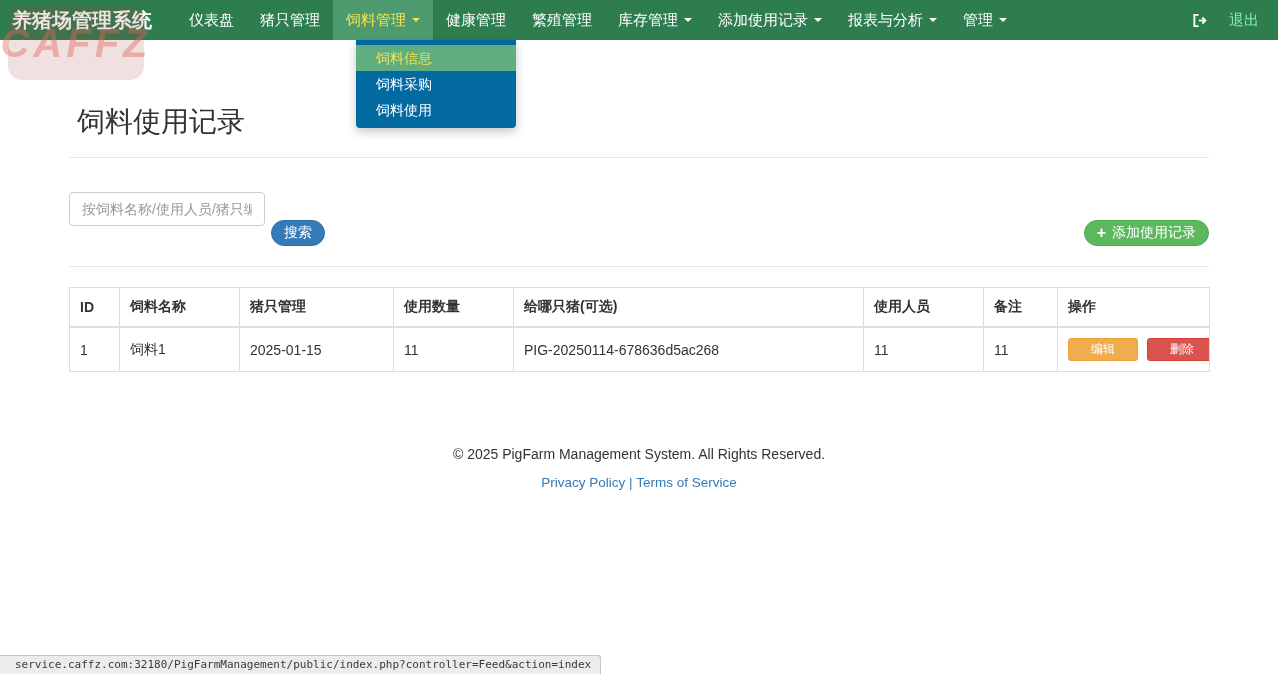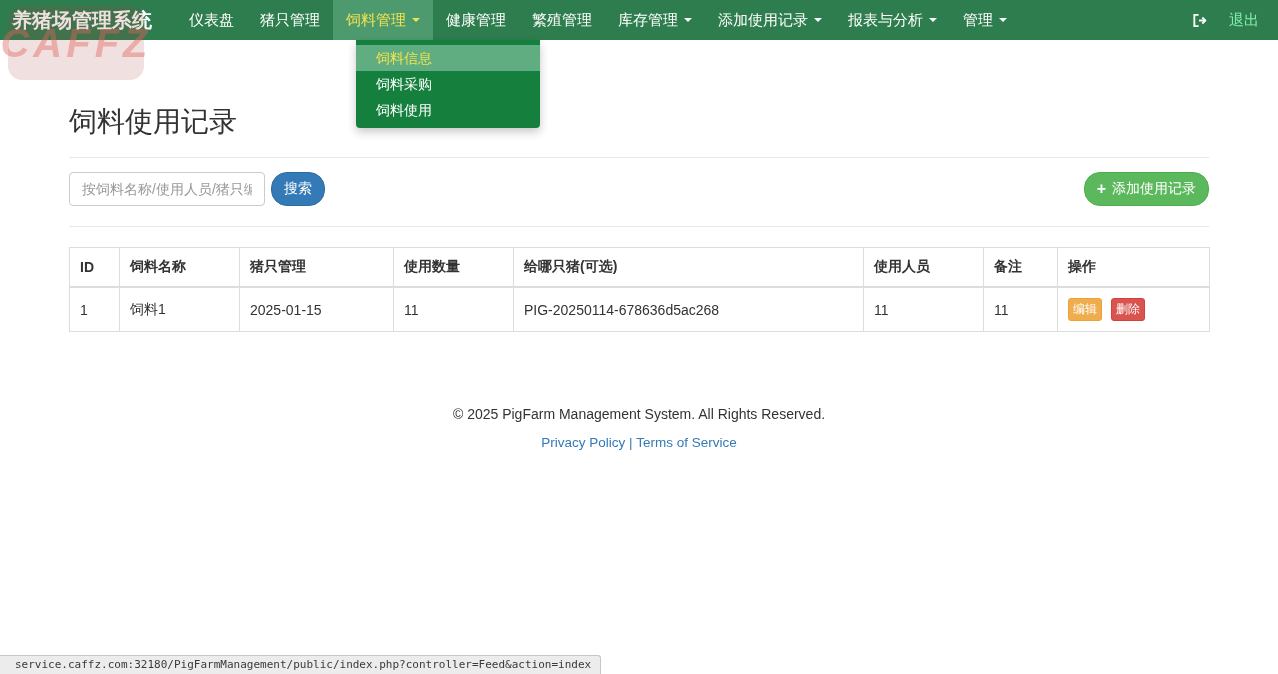--- a/index.html
+++ b/index.html
@@ -30,71 +30,72 @@
     border-top: 4px dashed currentColor;
     border-left: 4px solid transparent; border-right: 4px solid transparent;
   }
   .logout {
     margin-left: auto; display: flex; align-items: center; gap: 22px;
     color: #86efac; font-size: 15px; cursor: pointer; padding: 0 4px;
   }
 
   
   .dropdown {
-    position: absolute; top: 40px; left: 356px; width: 184px; z-index: 30;
-    background: #15803d; padding: 5px 0;
+    position: absolute; top: 40px; left: 356px; width: 160px; z-index: 30;
+    background: #0369a1; padding: 5px 0;
     border-radius: 0 0 4px 4px; box-shadow: 0 4px 10px rgba(0,0,0,.22);
   }
   .dropdown-item {
     padding: 4px 20px; color: #fff; font-size: 14px; line-height: 18px; cursor: pointer;
   }
   .dropdown-item.active { background: #5fad80; color: #f2e24e; }
 
   
   .watermark {
     position: absolute; top: 6px; left: 8px; width: 136px; height: 74px; z-index: 20;
     background: rgba(165, 60, 60, 0.16); border-radius: 14px;
     display: flex; align-items: center; justify-content: center;
     font-style: italic; font-weight: bold; font-size: 40px; letter-spacing: 4px;
     color: rgba(225, 100, 90, 0.42); pointer-events: none;
   }
 
   
   .container { width: 1140px; margin: 0 auto; }
-  .page-title { font-size: 28px; font-weight: 500; margin: 63px 0 16px; color: #333; }
+  .page-title { font-size: 28px; font-weight: 500; margin: 63px 8px 16px; color: #333; }
   .rule { border: 0; border-top: 1px solid #e8e8e8; margin: 0; }
 
   .toolbar { display: flex; align-items: center; margin: 14px 0 20px; }
   .search-input {
     width: 196px; height: 34px; padding: 6px 12px; font-size: 14px;
     border: 1px solid #ccc; border-radius: 4px; color: #555; outline: none;
     font-family: "Liberation Sans", "DejaVu Sans", sans-serif;
   }
   .search-input::placeholder { color: #999; opacity: 1; }
   .btn {
     display: inline-flex; align-items: center; justify-content: center;
     font-size: 14px; border-radius: 16px; cursor: pointer; color: #fff;
-    padding: 6px 12px; height: 34px; border: 1px solid transparent;
+    padding: 6px 12px; height: 26px; border: 1px solid transparent;
     font-family: "Liberation Sans", "DejaVu Sans", sans-serif;
+    margin-top: 48px;
   }
   .btn-primary { background: #337ab7; border-color: #2e6da4; margin-left: 6px; }
   .btn-success { background: #5cb85c; border-color: #4cae4c; margin-left: auto; }
   .plus-icon { font-weight: bold; font-size: 16px; margin-right: 6px; line-height: 1; }
 
   table.data-table {
     width: 100%; border-collapse: collapse; font-size: 14px; margin-top: 20px;
     table-layout: fixed;
   }
   .data-table th, .data-table td {
     border: 1px solid #ddd; padding: 10px; text-align: left;
     overflow: hidden; white-space: nowrap; vertical-align: middle;
   }
   .data-table thead th { font-weight: bold; border-bottom-width: 2px; }
   .btn-xs {
-    display: inline-block; padding: 2px 4px; font-size: 12px; color: #fff;
+    display: inline-block; padding: 2px 22px; font-size: 12px; color: #fff;
     border-radius: 3px; cursor: pointer; border: 1px solid transparent;
   }
   .btn-warning { background: #f0ad4e; border-color: #eea236; }
   .btn-danger { background: #d9534f; border-color: #d43f3a; margin-left: 5px; }
 
   
   .footer { text-align: center; margin-top: 74px; font-size: 14px; color: #333; }
   .footer-links { margin-top: 13px; font-size: 13.5px; color: #337ab7; }
   .footer-links a { color: #337ab7; text-decoration: none; cursor: pointer; }
 

